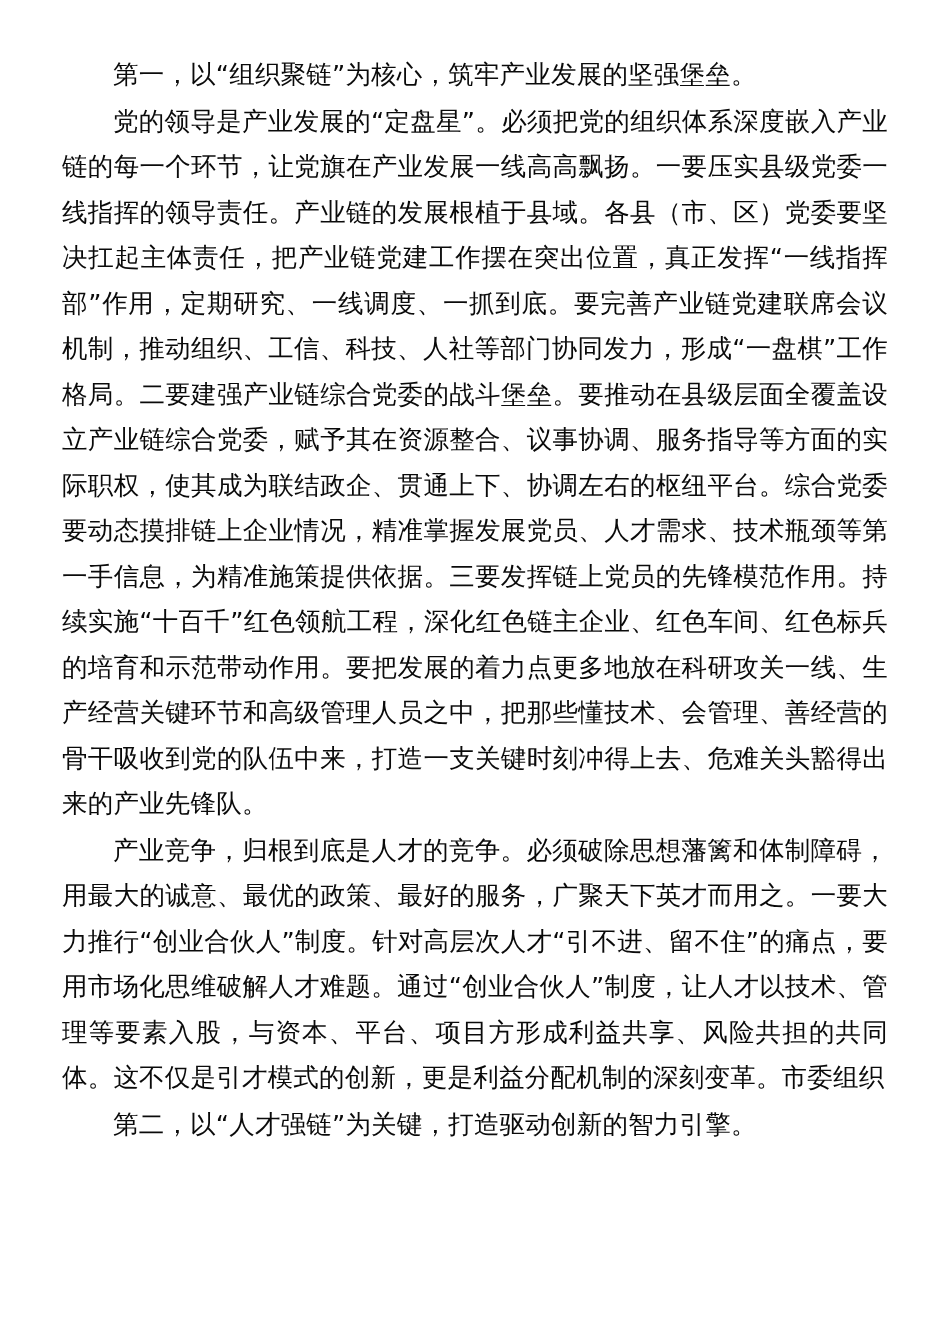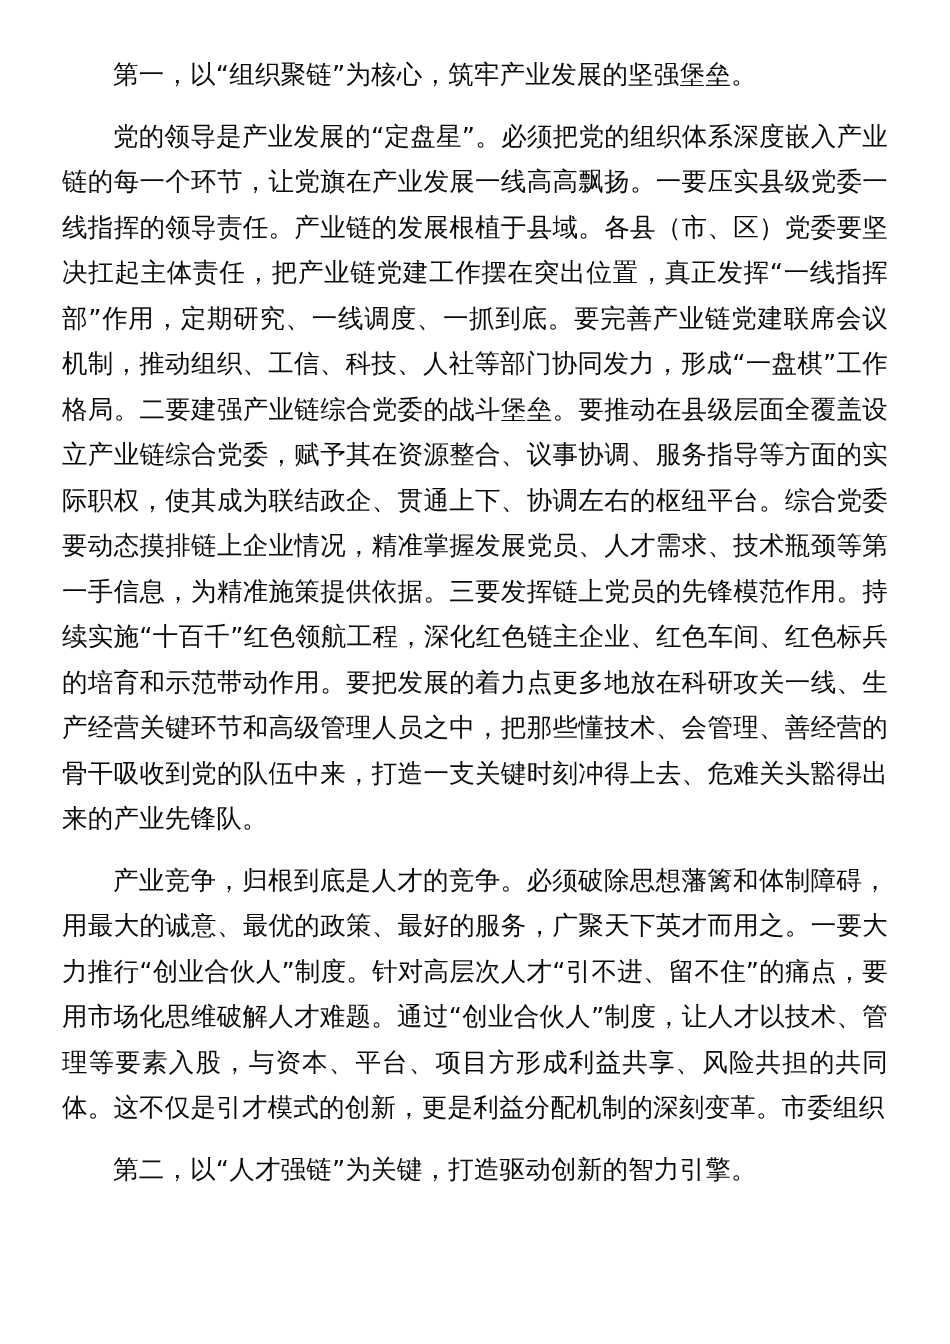--- a/index.html
+++ b/index.html
@@ -30,21 +30,21 @@
     text-justify: inter-ideograph;
     color: #0a0a0a;
   }
   .para {
     margin: 0 0 0 0;
     text-indent: 2em;
     text-align: justify;
     text-justify: inter-ideograph;
   }
   .para + .para {
-    margin-top: 16px;
+    margin-top: 1px;
   }
 </style>
 </head>
 <body>
 
 <div class="page">
   <div class="doc-body">
     <p class="para">第一，以“组织聚链”为核心，筑牢产业发展的坚强堡垒。</p>
     <p class="para">党的领导是产业发展的“定盘星”。必须把党的组织体系深度嵌入产业链的每一个环节，让党旗在产业发展一线高高飘扬。一要压实县级党委一线指挥的领导责任。产业链的发展根植于县域。各县（市、区）党委要坚决扛起主体责任，把产业链党建工作摆在突出位置，真正发挥“一线指挥部”作用，定期研究、一线调度、一抓到底。要完善产业链党建联席会议机制，推动组织、工信、科技、人社等部门协同发力，形成“一盘棋”工作格局。二要建强产业链综合党委的战斗堡垒。要推动在县级层面全覆盖设立产业链综合党委，赋予其在资源整合、议事协调、服务指导等方面的实际职权，使其成为联结政企、贯通上下、协调左右的枢纽平台。综合党委要动态摸排链上企业情况，精准掌握发展党员、人才需求、技术瓶颈等第一手信息，为精准施策提供依据。三要发挥链上党员的先锋模范作用。持续实施“十百千”红色领航工程，深化红色链主企业、红色车间、红色标兵的培育和示范带动作用。要把发展的着力点更多地放在科研攻关一线、生产经营关键环节和高级管理人员之中，把那些懂技术、会管理、善经营的骨干吸收到党的队伍中来，打造一支关键时刻冲得上去、危难关头豁得出来的产业先锋队。</p>
     <p class="para">产业竞争，归根到底是人才的竞争。必须破除思想藩篱和体制障碍，用最大的诚意、最优的政策、最好的服务，广聚天下英才而用之。一要大力推行“创业合伙人”制度。针对高层次人才“引不进、留不住”的痛点，要用市场化思维破解人才难题。通过“创业合伙人”制度，让人才以技术、管理等要素入股，与资本、平台、项目方形成利益共享、风险共担的共同体。这不仅是引才模式的创新，更是利益分配机制的深刻变革。市委组织</p>

